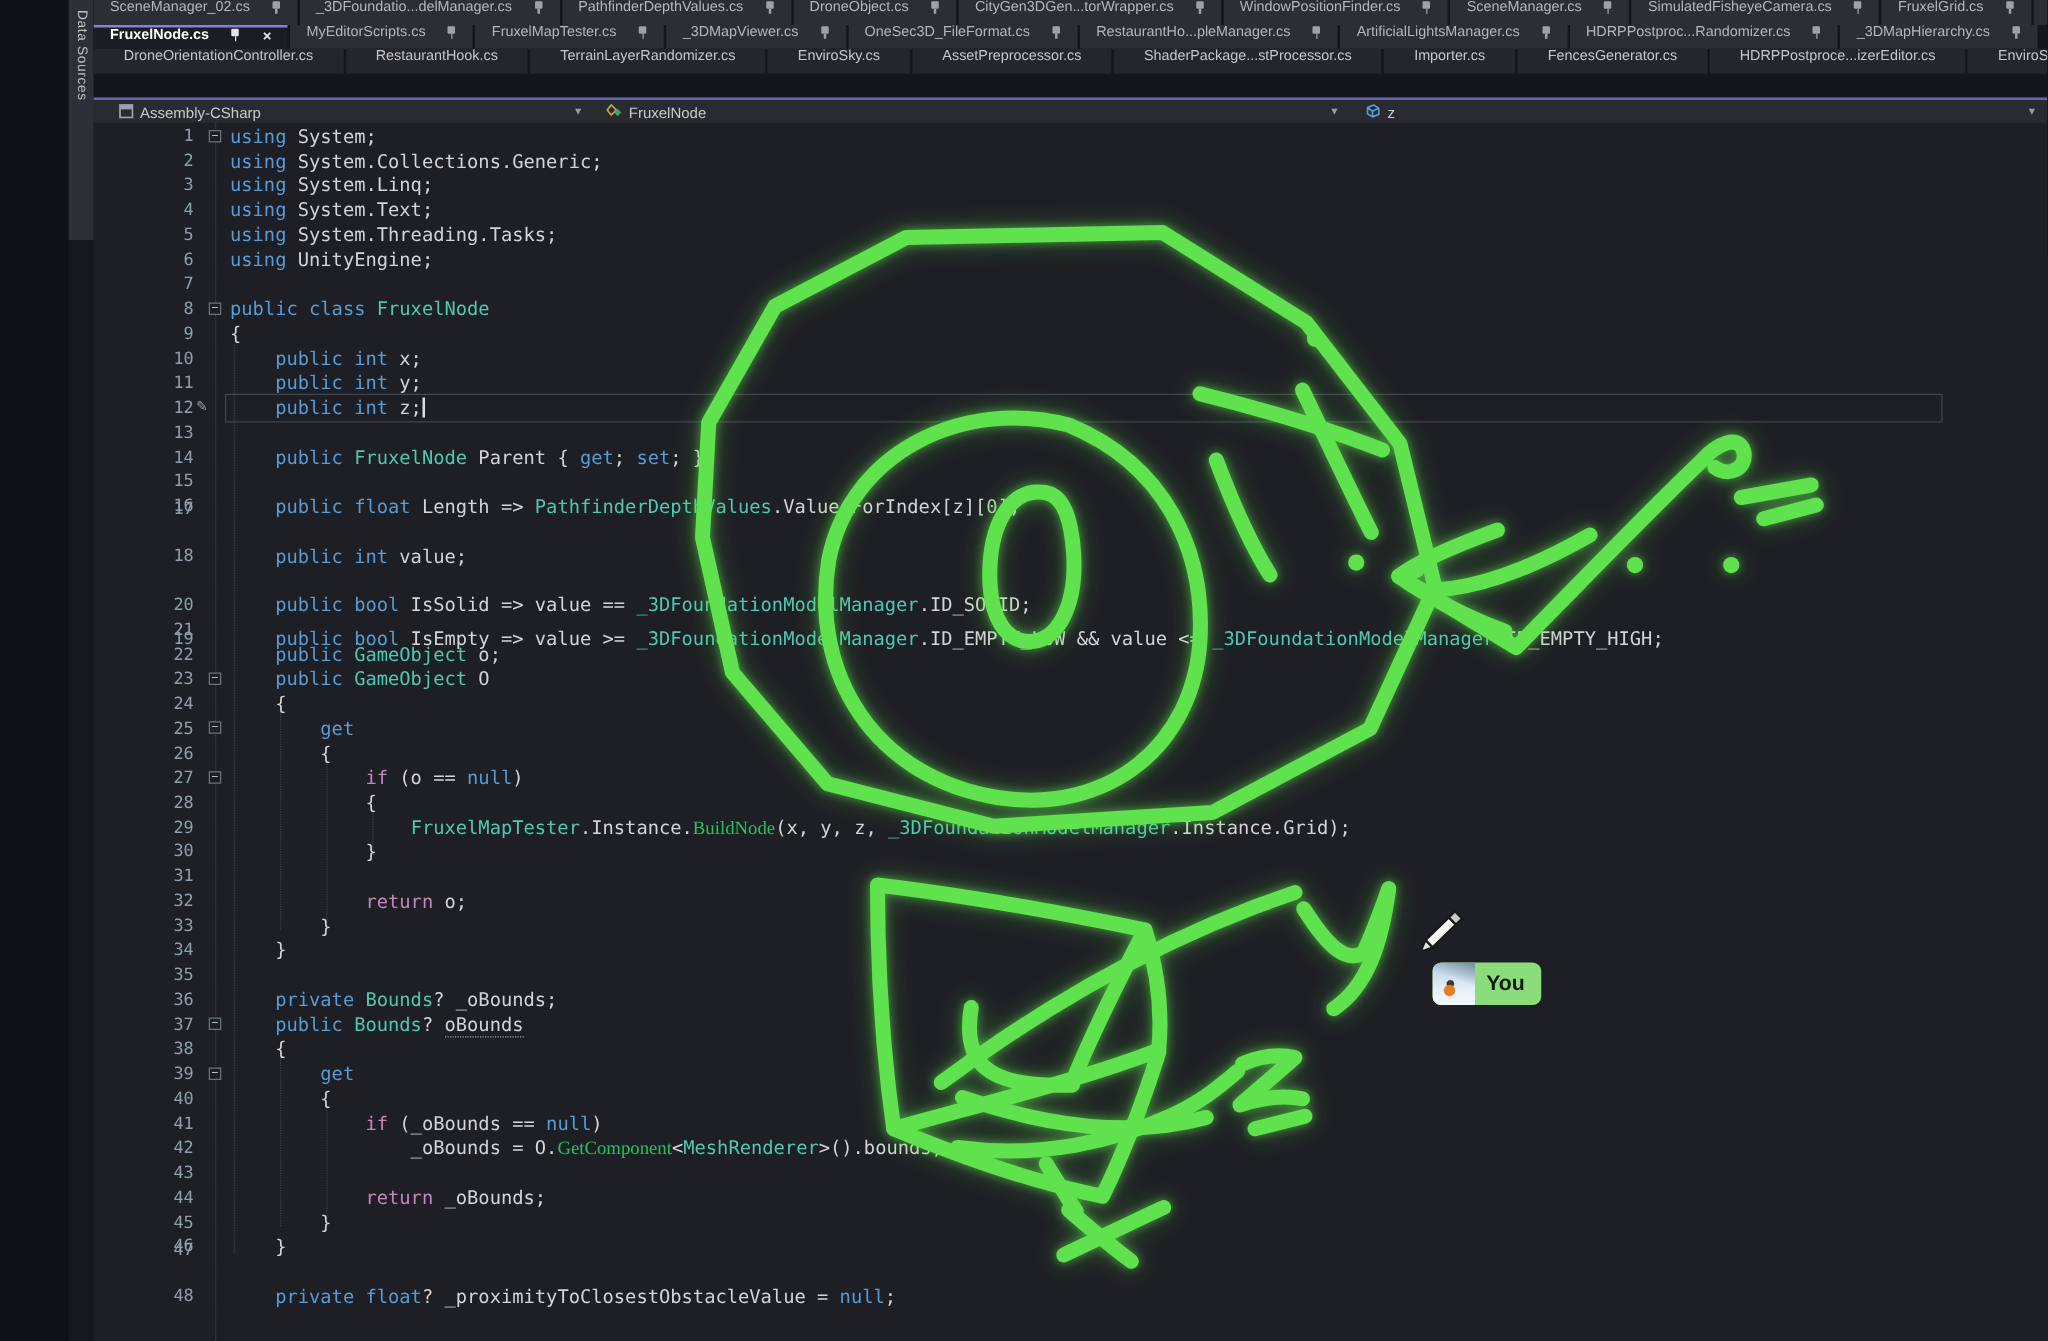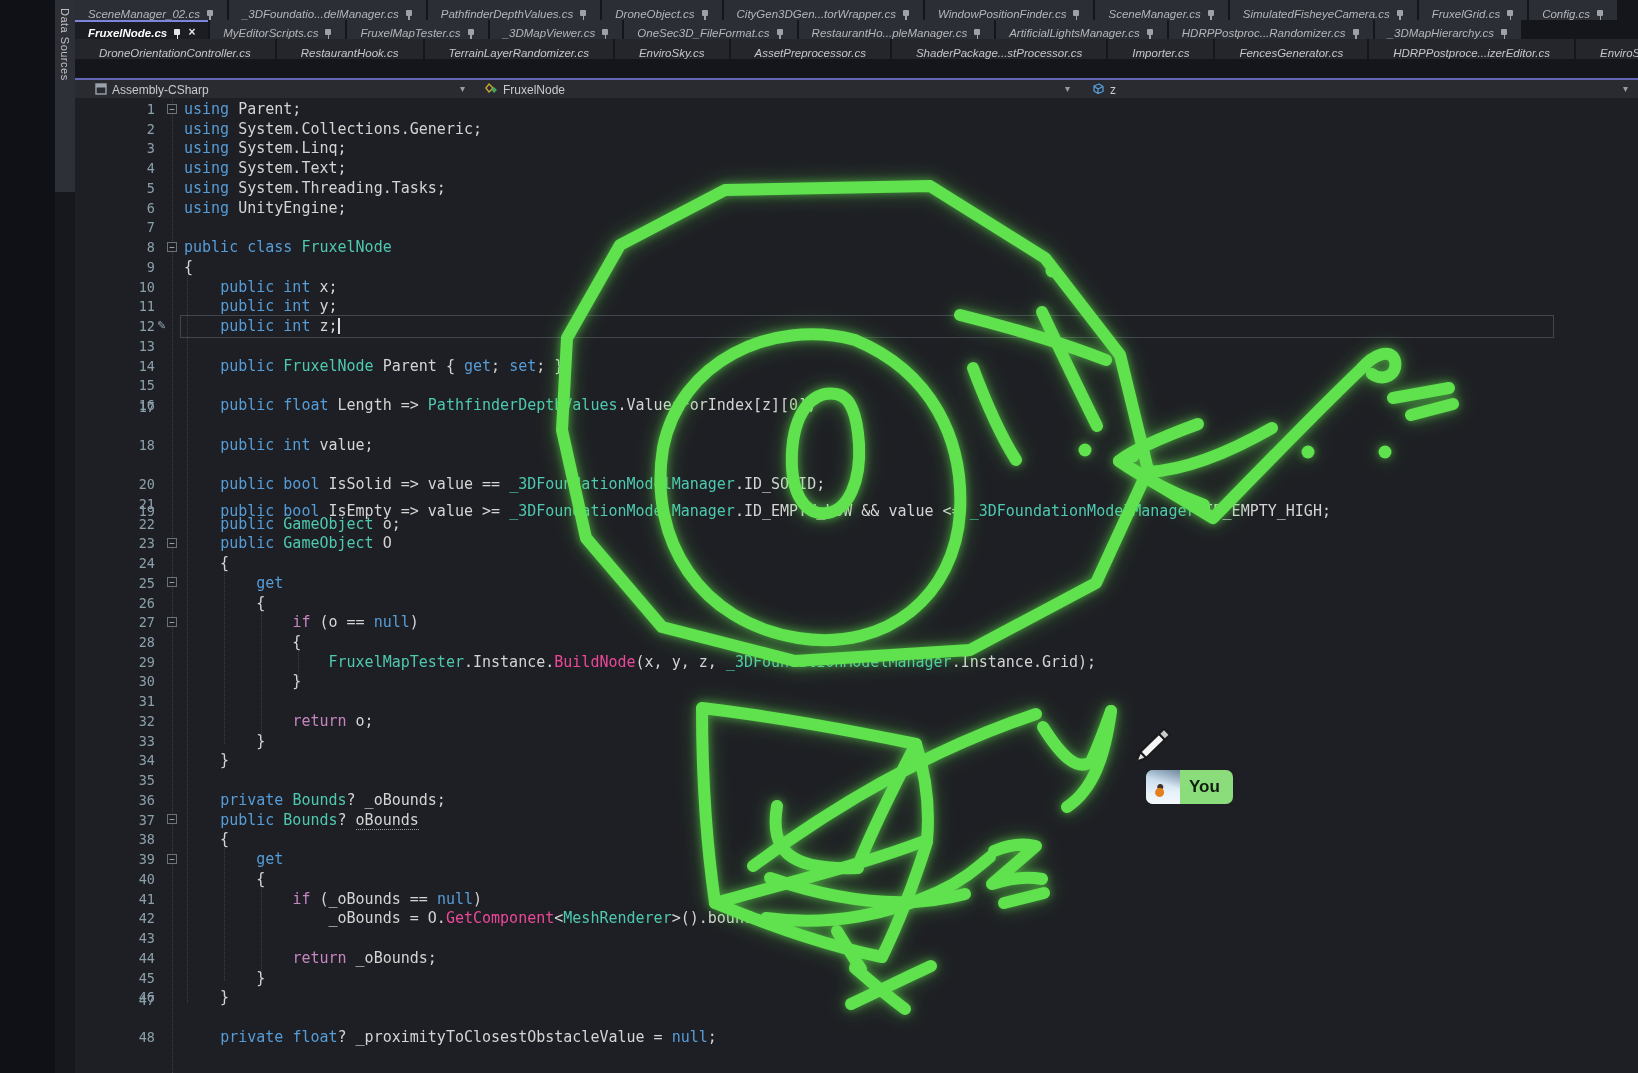--- a/index.html
+++ b/index.html
@@ -7,22 +7,22 @@
           font-family:"Liberation Sans",sans-serif;}
   
   .rail{position:absolute;left:0;top:0;width:55px;height:100%;background:#101116;}
   .vtab{position:absolute;left:55px;top:0;width:20px;height:192px;background:#2e3037;color:#bfc1c5;
         writing-mode:vertical-rl;font-size:11px;letter-spacing:.5px;display:flex;align-items:center;
         padding-top:8px;box-sizing:border-box;}
   .side-strip{position:absolute;left:55px;top:192px;width:20px;bottom:0;background:#17181d;}
   
   #tabrows{position:absolute;left:75px;top:0;right:0;height:78px;background:#15161b;}
   .row{display:flex;gap:2px;height:19.5px;background:#15161b;align-items:stretch;}
-  .tab{display:flex;align-items:flex-end;gap:6px;padding:0 13px;background:#2c2e35;color:#b4b6ba;
-       font-size:11.5px;white-space:nowrap;box-sizing:border-box;cursor:default;font-style:italic;}
+  .tab{display:flex;align-items:flex-start;gap:17px;padding:0 13px;background:#2c2e35;color:#b4b6ba;
+       font-size:11.5px;white-space:nowrap;box-sizing:border-box;cursor:default;}
   .row.plain .tab{background:#24262c;color:#c6c7ca;padding:0 24px;}
   .tab.active{background:#1b1d23;color:#ffffff;font-weight:bold;border-top:2px solid #7d84d9;}
   .pin{position:relative;width:8px;height:11px;color:#9fa1a6;flex:0 0 auto;}
   .tab.active .pin{color:#e4e4e6;}
   .pin::before{content:"";position:absolute;top:1px;left:1px;width:6px;height:6px;background:currentColor;border-radius:1px;}
   .pin::after{content:"";position:absolute;top:7px;left:3.5px;width:1.5px;height:4px;background:currentColor;}
   .close{font-size:12px;color:#e6e6e6;margin-left:1px;}
   
   #breadcrumb{position:absolute;left:75px;top:78px;right:0;height:20px;background:#2a2b31;border-top:2px solid #6266b5;box-sizing:content-box;}
   #breadcrumb .bc-item{position:absolute;top:2px;height:16px;display:flex;align-items:center;gap:5px;color:#c8c9cc;font-size:12px;padding-left:12px;}
@@ -31,21 +31,21 @@
   
   #editor{position:absolute;left:75px;top:98px;right:0;bottom:0;background:#1e1f24;}
   .guide{position:absolute;width:0;border-left:1px dotted #3b4046;}
   .line{position:absolute;left:0;right:0;height:20px;}
   .ln{position:absolute;left:10px;width:70px;text-align:right;color:#8ba0ab;
       font:13.5px/20px "DejaVu Sans Mono",monospace;}
   .pen{position:absolute;left:82px;top:0;color:#8fa5b0;font:11px/20px "DejaVu Sans",sans-serif;}
   .foldbox{position:absolute;left:92px;top:4.5px;width:10px;height:10px;border:1px solid #6a737c;
            background:#1e1f24;color:#c0c8cf;font:9px/8px "DejaVu Sans Mono",monospace;text-align:center;box-sizing:border-box;}
   .code{position:absolute;left:109px;top:0;white-space:pre;font:15px/20px "DejaVu Sans Mono",monospace;color:#d4d4d4;}
-  .k{color:#569CD6;} .c{color:#C586C0;} .t{color:#4EC9B0;} .m{color:#ec4899;}
+  .k{color:#569CD6;} .c{color:#C586C0;} .t{color:#4EC9B0;} .m{color:#22c55e;font-family:Liberation Serif, serif;}
   .n{color:#B5CEA8;} .p{color:#D4D4D4;} .u{color:#D4D4D4;border-bottom:1px dotted #9a9a9a;}
   #curline{position:absolute;left:105px;width:1372px;height:21px;border:1px solid #41454d;}
   #caret{position:absolute;width:2px;height:16px;background:#dcdcdc;}
   
   #annot{position:absolute;left:0;top:0;pointer-events:none;
          filter:drop-shadow(0 0 4px rgba(98,236,80,.55)) drop-shadow(0 0 10px rgba(98,236,80,.30));}
   #pencil{position:absolute;left:1118px;top:716px;pointer-events:none;}
   
   #you{position:absolute;left:1146px;top:770px;height:34px;display:flex;align-items:center;
        background:#8bdc7b;border-radius:7px;padding-right:13px;gap:9px;justify-content:space-between;}
@@ -222,21 +222,21 @@
     <div class="guide" style="left:149px;top:748px;height:135px;"></div>
     <div class="guide" style="left:186px;top:511px;height:135px;"></div>
     <div class="guide" style="left:186px;top:788px;height:95px;"></div>
     <div class="guide" style="left:223px;top:551px;height:35px;"></div>
 
     <div id="curline" style="top: 217.14px;"></div>
     <div id="lines">
         <div class="line" style="top: 1px;">
           <span class="ln">1</span>
           <span class="foldbox">−</span>
-          <span class="code"><span class="k">using</span><span class="p"> Parent;</span></span>
+          <span class="code"><span class="k">using</span><span class="p"> System;</span></span>
         </div>
         <div class="line" style="top: 20.74px;">
           <span class="ln">2</span>
           <span class="code"><span class="k">using</span><span class="p"> System.Collections.Generic;</span></span>
         </div>
         <div class="line" style="top: 40.48px;">
           <span class="ln">3</span>
           <span class="code"><span class="k">using</span><span class="p"> System.Linq;</span></span>
         </div>
         <div class="line" style="top: 60.22px;">

